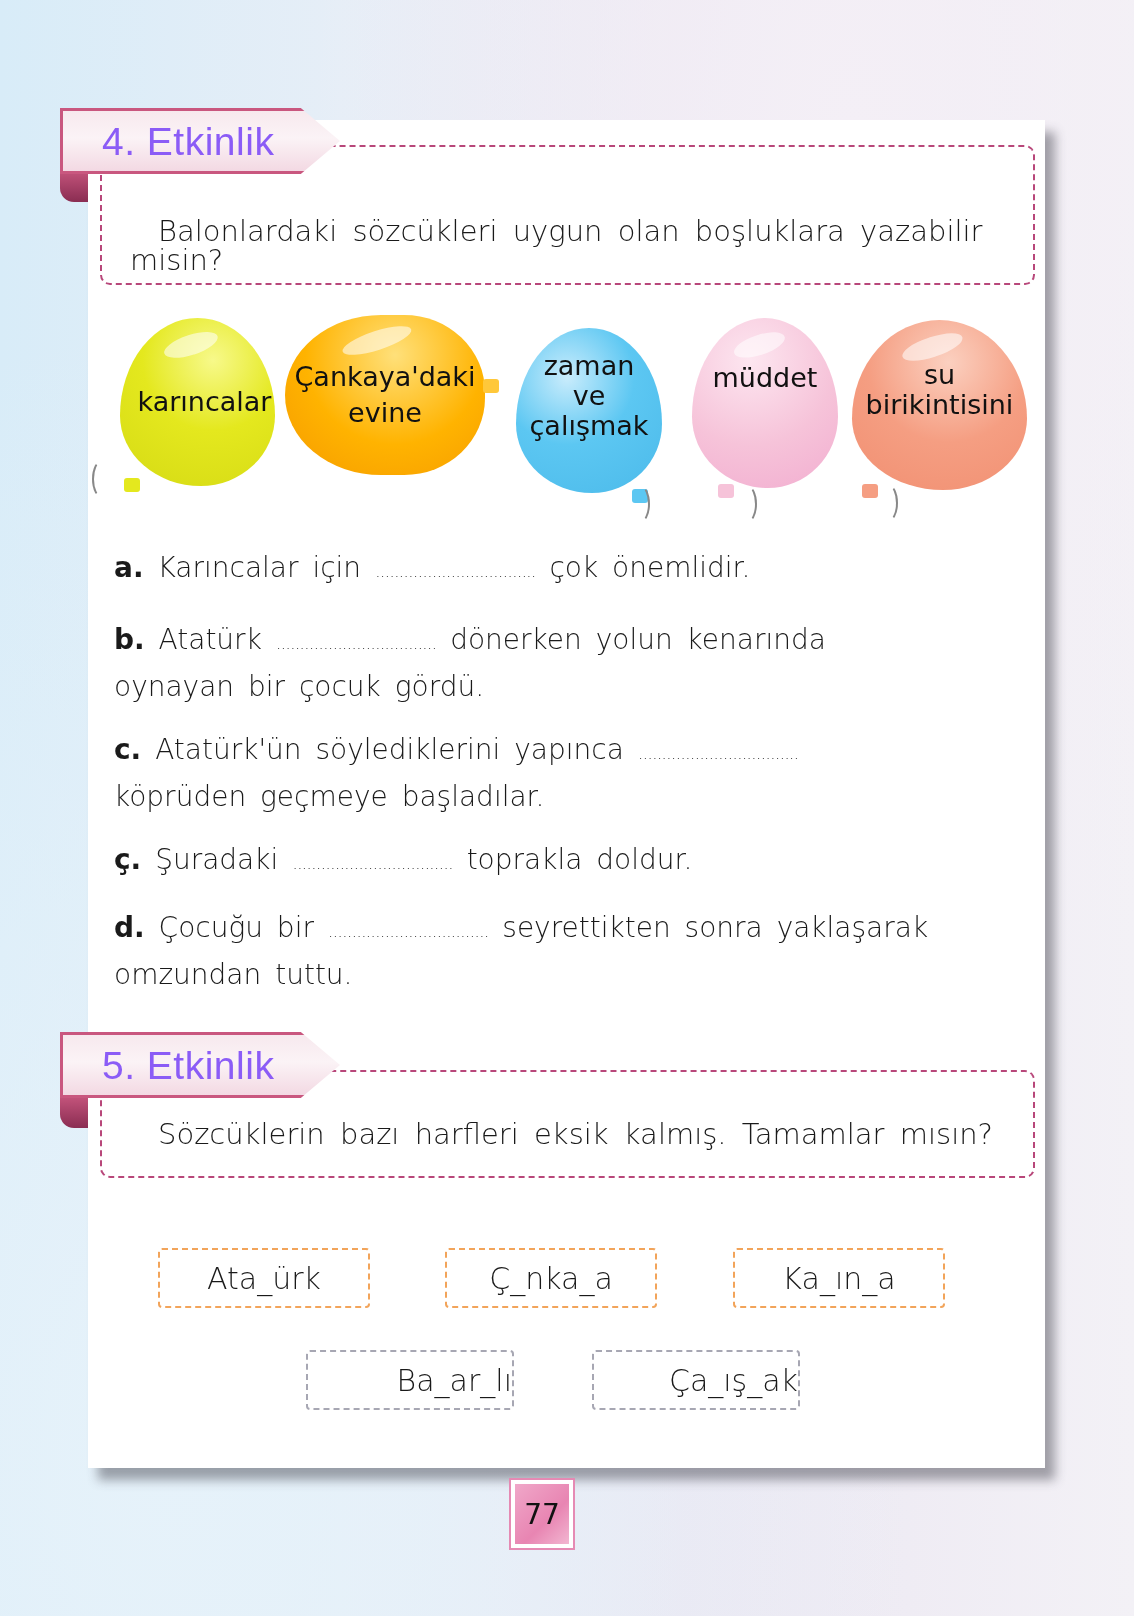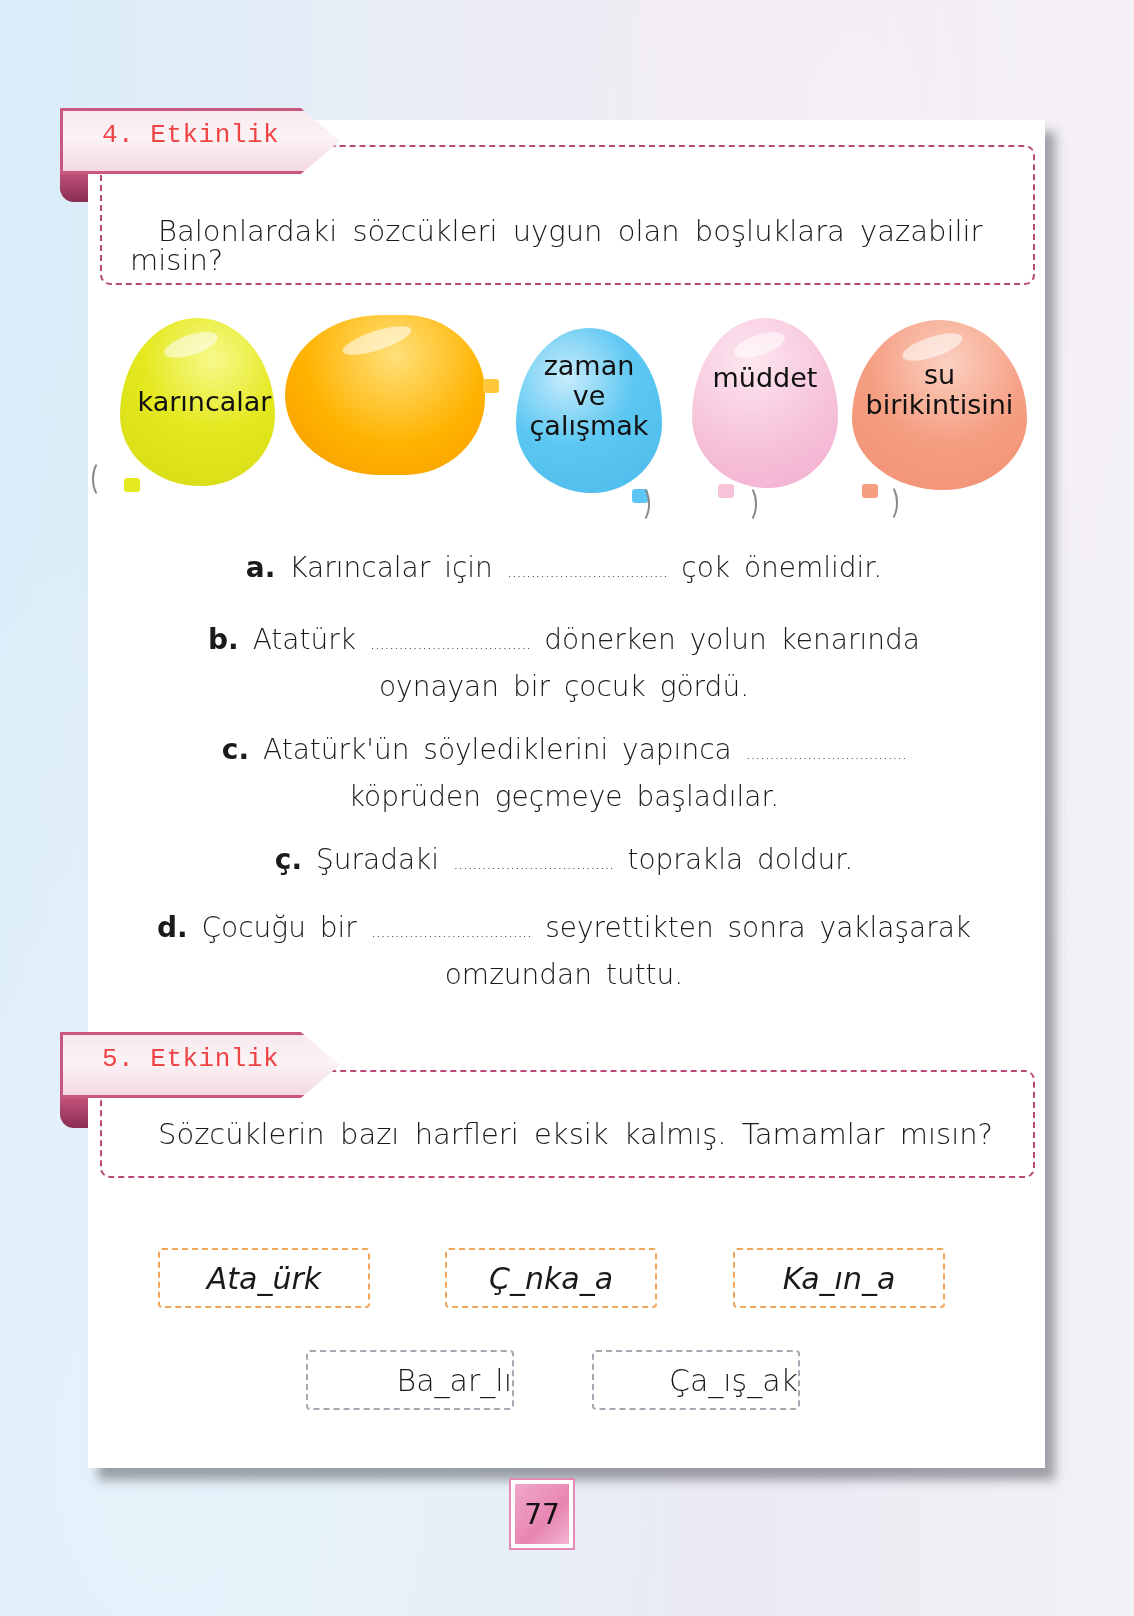--- a/index.html
+++ b/index.html
@@ -24,22 +24,22 @@
     border-right: none;
     clip-path: polygon(0 0, 86% 0, 100% 50%, 86% 100%, 0 100%);
     box-sizing: border-box;
   }
   .ribbon-tail {
     position: absolute; width: 28px; height: 34px;
     background: linear-gradient(180deg, #c9577f, #8a2d52);
     border-radius: 4px 0 0 14px;
   }
   .ribbon-label {
-    position: absolute; font-size: 26px; color: #ef4444; letter-spacing: 0.5px;
-    font-family: Liberation Mono, monospace; font-weight: normal;
+    position: absolute; font-size: 39px; color: #8b5cf6; letter-spacing: 0.5px;
+    font-family: Liberation Sans, sans-serif; font-weight: normal;
   }
   .instr-box {
     position: absolute; border: 2px dashed #b8477a; border-radius: 10px;
     box-sizing: border-box;
   }
   .instr-text {
     position: absolute; font-size: 29px; color: #1a1a1a; line-height: 44px;
     font-family: "DejaVu Sans", sans-serif; font-weight: 300;
     word-spacing: 6px;
   }
@@ -62,32 +62,31 @@
   }
   .string {
     position: absolute; width: 16px; height: 34px; border: 2px solid #888;
     border-color: transparent #888 transparent transparent; border-radius: 50%;
   }
   
   .sentence {
     position: absolute; left: 114px; width: 900px; font-size: 28px; line-height: 44px;
     color: #1a1a1a; font-family: "DejaVu Sans", sans-serif; font-weight: 300;
     word-spacing: 5px;
-    text-align: center;
   }
   .sentence .letter { font-weight: bold; }
   .dots { letter-spacing: -1px; color: #333; font-size: 18px; }
   
   .wordbox {
     position: absolute; height: 60px; box-sizing: border-box;
     display: flex; align-items: center; justify-content: center;
     font-size: 30px; color: #1a1a1a; font-family: "DejaVu Sans", sans-serif; font-weight: 300;
     border-radius: 4px;
   }
-  .wordbox.orange { border: 2px dashed #f2a45a; font-style: italic; }
+  .wordbox.orange { border: 2px dashed #f2a45a; }
   .wordbox.gray { border: 2px dashed #a7a7b3; justify-content: flex-end; }
   .page-number {
     position: absolute; left: 511px; top: 1480px; width: 54px; height: 60px;
     background: linear-gradient(135deg, #f0a7c9, #e885b2 60%, #f2b6d1);
     border: 4px solid #fff; outline: 2px solid #e58ab4;
     display: flex; align-items: center; justify-content: center;
     font-size: 28px; color: #111; font-family: "DejaVu Sans", sans-serif;
   }
 </style>
 </head>
@@ -107,20 +106,24 @@
   <div>
     <div class="balloon" style="left:120px; top:318px; width:155px; height:168px; background:radial-gradient(circle at 60% 25%, #f7f98a 0%, #e4e81e 45%, #d5da14 100%);">
       <span class="shine"></span>
       <span class="balloon-label" style="margin-left:14px;">karıncalar</span>
       <span class="knot" style="background:#e4e81e; left:4px; bottom:-6px;"></span>
     </div>
     <div class="string" style="left:92px; top:460px; transform:scaleX(-1);"></div>
 
     <div class="balloon" style="left:285px; top:315px; width:200px; height:160px; border-radius:50% 42% 42% 50% / 52% 50% 50% 52%; background:radial-gradient(circle at 55% 25%, #ffe07a 0%, #ffb300 55%, #f59a00 100%);">
       <span class="shine"></span>
+      <div style="position:relative;z-index:2;">
+        <div class="balloon-label">Çankaya'daki</div>
+        <div class="balloon-label" style="margin-top:6px;">evine</div>
+      </div>
       <span class="knot" style="background:#ffc83a; right:-14px; top:64px;"></span>
     </div>
 
     <div class="balloon" style="left:516px; top:328px; width:146px; height:165px; background:radial-gradient(circle at 35% 30%, #c9ecfc 0%, #5cc7f2 45%, #4bbaea 100%);">
       <div style="position:relative;z-index:2;margin-top:-30px;">
         <div class="balloon-label">zaman</div>
         <div class="balloon-label">ve</div>
         <div class="balloon-label">çalışmak</div>
       </div>
       <span class="knot" style="background:#5cc7f2; right:14px; bottom:-10px;"></span>

